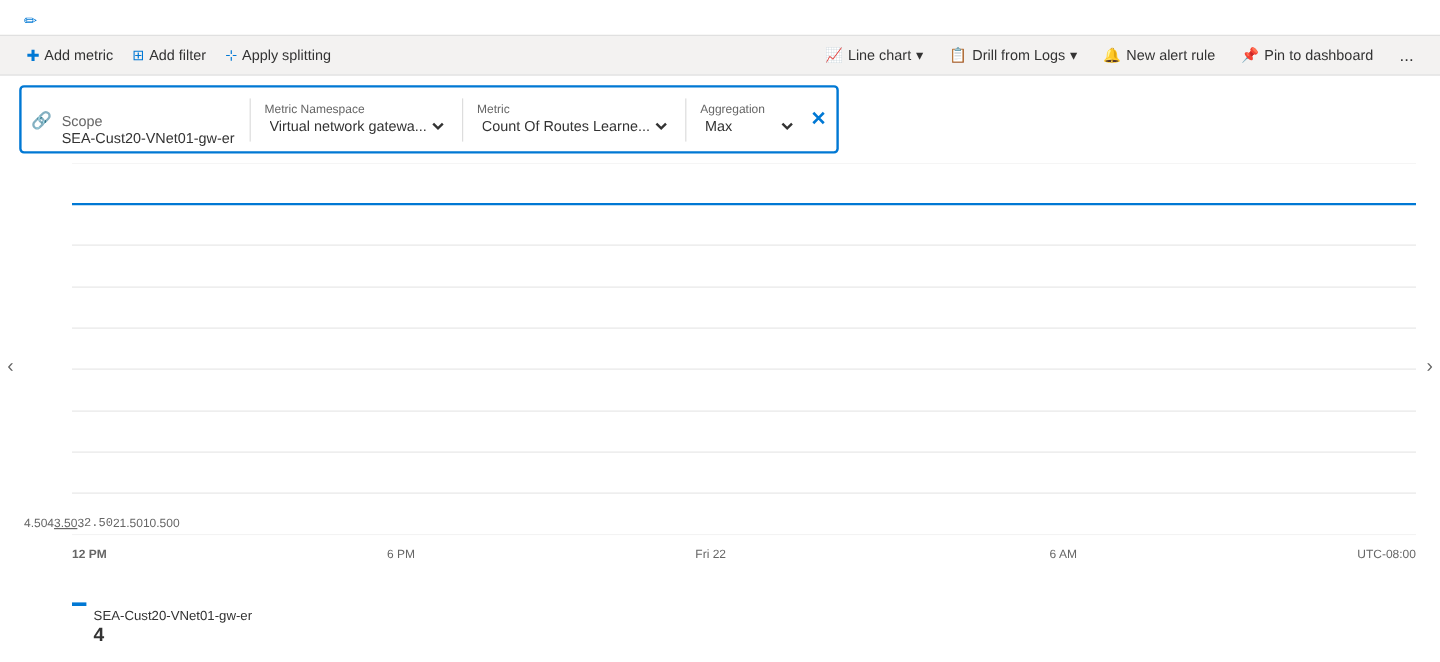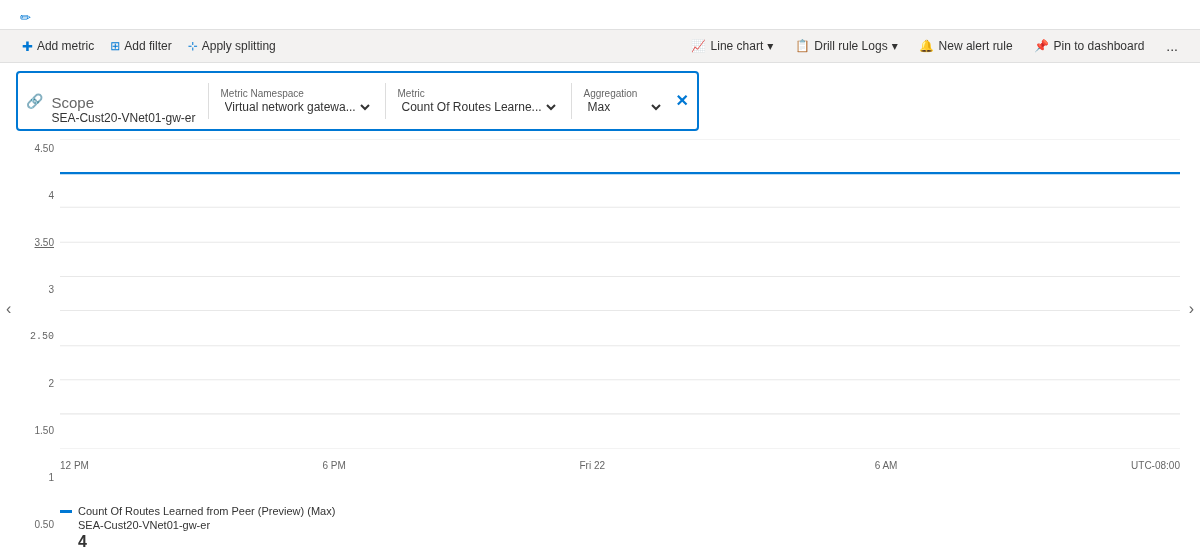--- a/index.html
+++ b/index.html
@@ -28,42 +28,42 @@
     </button>
   </div>
   <div style="display:flex; align-items:center; gap:10px;">
     <button style="display:flex; align-items:center; gap:4px; background:none; border:none; cursor:pointer; font-size:12px; color:#333; padding:2px 6px;">
       <span style="color:#0078d4;">📈</span>
       <span>Line chart</span>
       <span>▾</span>
     </button>
     <button style="display:flex; align-items:center; gap:4px; background:none; border:none; cursor:pointer; font-size:12px; color:#333; padding:2px 6px;">
       <span style="color:#0078d4;">📋</span>
-      <span>Drill rule Logs</span>
+      <span>Drill from Logs</span>
       <span>▾</span>
     </button>
     <button style="display:flex; align-items:center; gap:4px; background:none; border:none; cursor:pointer; font-size:12px; color:#333; padding:2px 6px;">
       <span style="color:#0078d4;">🔔</span>
       <span>New alert rule</span>
     </button>
     <button style="display:flex; align-items:center; gap:4px; background:none; border:none; cursor:pointer; font-size:12px; color:#333; padding:2px 6px;">
       <span style="color:#0078d4;">📌</span>
       <span>Pin to dashboard</span>
     </button>
     <button style="background:none; border:none; cursor:pointer; font-size:14px; color:#333; padding:2px 6px;">
       <span>...</span>
     </button>
   </div>
 </div>
 
 <div style="padding: 8px 16px; display:flex; align-items:center; gap:8px;">
   <div style="display:flex; align-items:center; border:2px solid #0078d4; border-radius:4px; padding:4px 8px; gap:8px; background:#fff;">
     <span style="color:#0078d4; font-size:14px;">🔗</span>
     <div style="display:flex; flex-direction:column;">
-      <span style="font-size:15px; color:#666;margin-top:17px;">Scope</span>
+      <span style="font-size:12px; color:#666;margin-top:17px;">Scope</span>
       <span style="font-size:12px; color:#333; font-weight:500;">SEA-Cust20-VNet01-gw-er</span>
     </div>
     <div style="width:1px; height:36px; background:#ddd; margin:0 4px;"></div>
     <div style="display:flex; flex-direction:column; min-width:140px;">
       <span style="font-size:10px; color:#666;">Metric Namespace</span>
       <select style="border:none; outline:none; font-size:12px; color:#333; background:transparent; cursor:pointer;">
         <option>Virtual network gatewa...</option>
       </select>
     </div>
     <div style="width:1px; height:36px; background:#ddd; margin:0 4px;"></div>
@@ -84,21 +84,21 @@
   </div>
 </div>
 
 <div style="position:relative; margin: 0 0 0 0; flex:1; height: 340px;">
 
   <button style="position:absolute; left:2px; top:50%; transform:translateY(-50%); background:none; border:none; cursor:pointer; font-size:16px; color:#666; z-index:10; padding:4px;">‹</button>
   <button style="position:absolute; right:2px; top:50%; transform:translateY(-50%); background:none; border:none; cursor:pointer; font-size:16px; color:#666; z-index:10; padding:4px;">›</button>
 
   <div style="position:absolute; left:20px; right:20px; top:0; bottom:30px;">
 
-    <div style="position:absolute; left:0; top:0; bottom:0; width:38px; display:flex; flex-direction:column; justify-content:space-between; align-items:flex-end; padding:4px 4px 4px 0;gap:36px;">
+    <div style="position:absolute; left:0; top:0; bottom:0; width:38px; display:flex; flex-direction:row; justify-content:space-between; align-items:flex-end; padding:4px 4px 4px 0;">
       <span style="font-size:10px; color:#666;">4.50</span>
       <span style="font-size:10px; color:#666;">4</span>
       <span style="font-size:10px; color:#666;text-decoration:underline;">3.50</span>
       <span style="font-size:10px; color:#666;">3</span>
       <span style="font-size:10px; color:#666;font-family:Liberation Mono, monospace;">2.50</span>
       <span style="font-size:10px; color:#666;">2</span>
       <span style="font-size:10px; color:#666;">1.50</span>
       <span style="font-size:10px; color:#666;">1</span>
       <span style="font-size:10px; color:#666;">0.50</span>
       <span style="font-size:10px; color:#666;">0</span>
@@ -116,33 +116,32 @@
         <line x1="0" y1="200" x2="1100" y2="200" stroke="#e8e8e8" stroke-width="1"></line>
         <line x1="0" y1="233" x2="1100" y2="233" stroke="#e8e8e8" stroke-width="1"></line>
         <line x1="0" y1="266" x2="1100" y2="266" stroke="#e8e8e8" stroke-width="1"></line>
         <line x1="0" y1="300" x2="1100" y2="300" stroke="#e8e8e8" stroke-width="1"></line>
 
         <line x1="0" y1="33" x2="1100" y2="33" stroke="#0078d4" stroke-width="2"></line>
       </svg>
     </div>
 
     <div style="position:absolute; bottom:-22px; left:40px; right:0; display:flex; justify-content:space-between; align-items:flex-start;">
-      <span style="font-size:10px; color:#666; text-align:center;">12 PM</span>
+      <span style="font-size:10px; color:#666; text-align:center;font-weight:bold;">12 PM</span>
       <span style="font-size:10px; color:#666; text-align:left;">6 PM</span>
       <span style="font-size:10px; color:#666; ">Fri 22</span>
       <span style="font-size:10px; color:#666; text-align:center;padding-left:36px;">6 AM</span>
       <span style="font-size:10px; color:#666; text-align:right;">UTC-08:00</span>
     </div>
   </div>
 </div>
 
 <div style="padding: 4px 60px; display:flex; flex-direction:column; gap:1px; margin-top: 22px;">
   <div style="display:flex; align-items:center; gap:6px;">
     <div style="width:12px; height:3px; background:#0078d4;"></div>
-    <span style="font-size:11px; color:#333;">Count Of Routes Learned from Peer (Preview) (Max)</span>
   </div>
   <div style="padding-left:18px;">
     <span style="font-size:11px; color:#333;">SEA-Cust20-VNet01-gw-er</span>
   </div>
   <div style="padding-left:18px;">
     <span style="font-size:16px; font-weight:700; color:#333;">4</span>
   </div>
 </div>
 
 </body></html>

